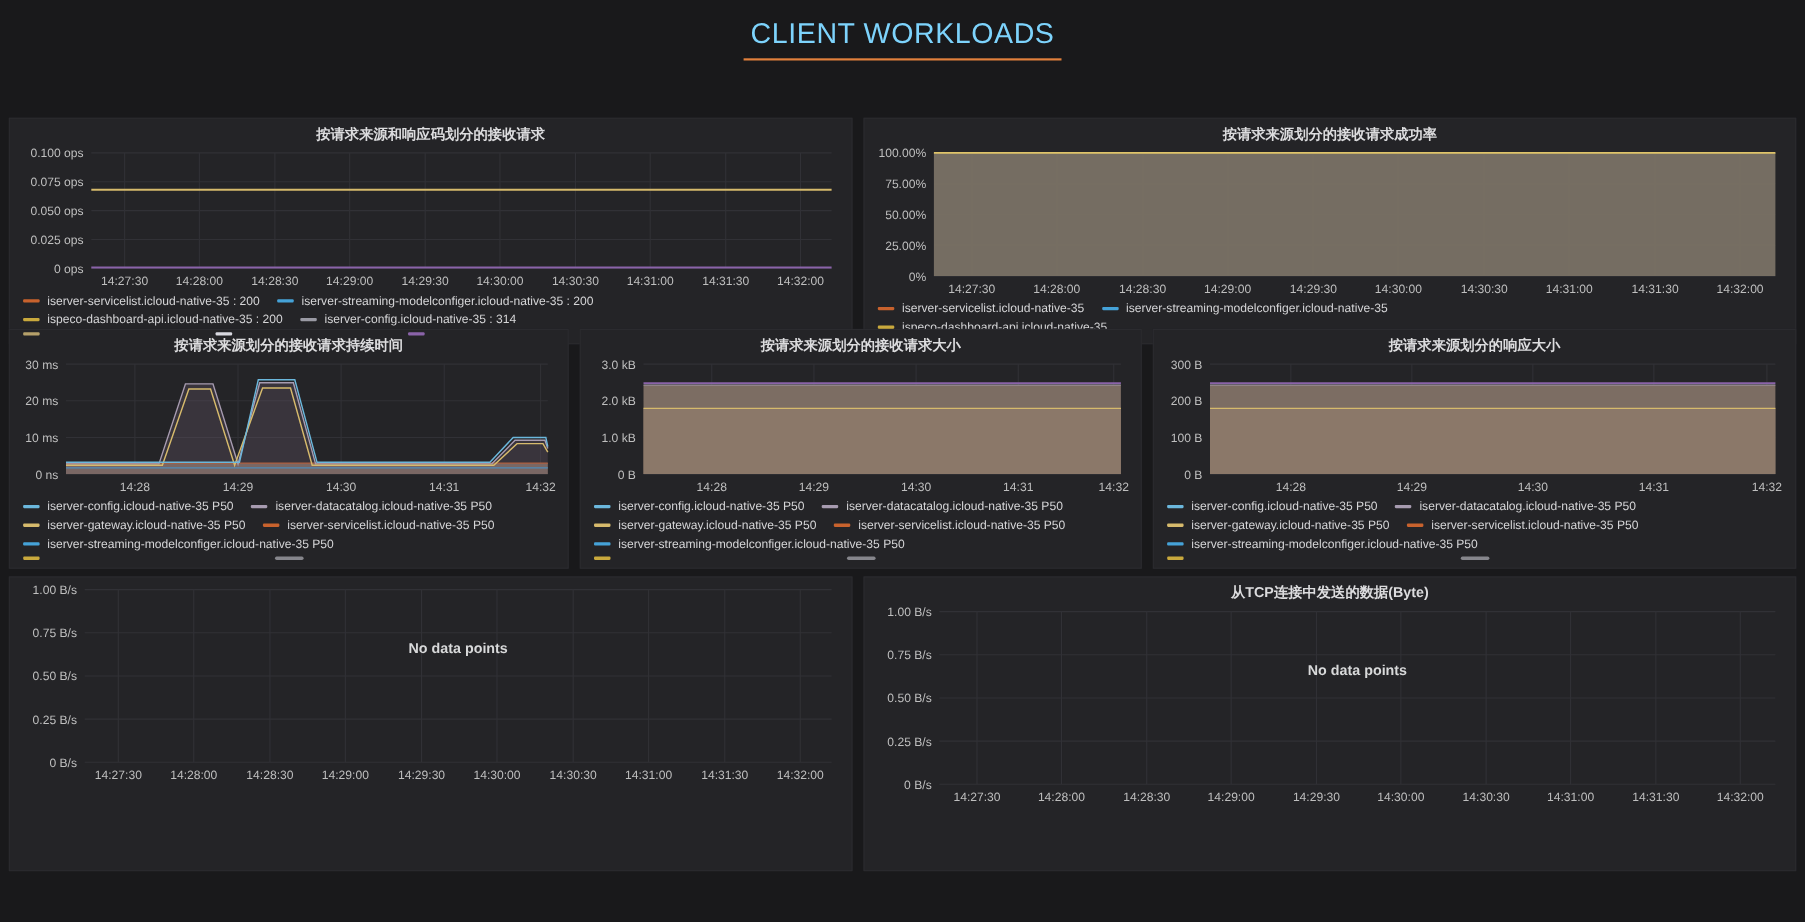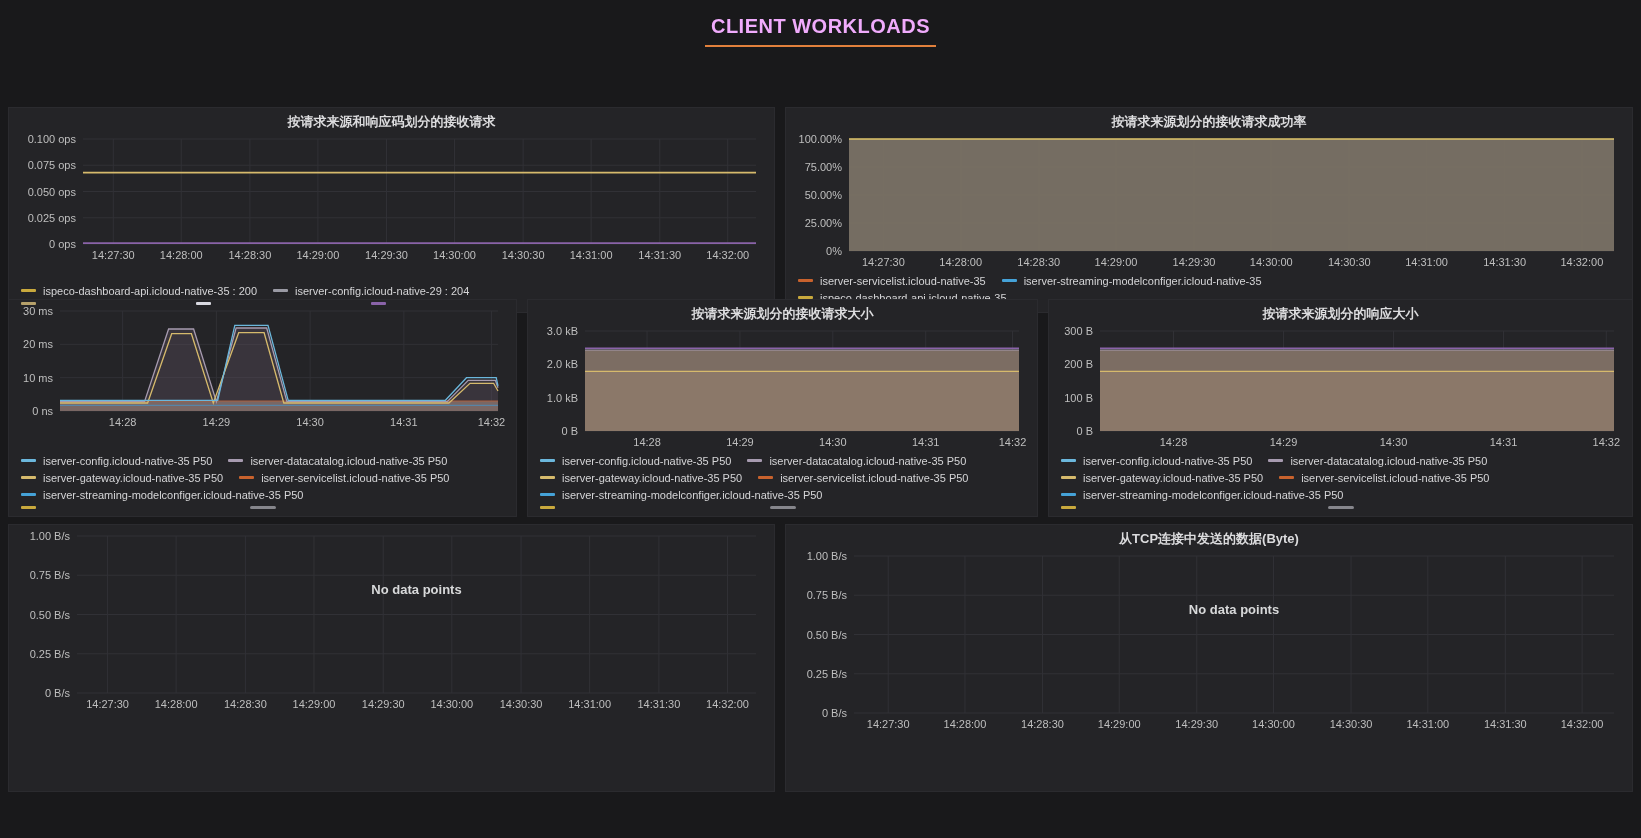--- a/index.html
+++ b/index.html
@@ -4,21 +4,21 @@
 <style>
   * { box-sizing: border-box; }
   html,body { margin:0; padding:0; }
   body {
     width:1641px; height:838px; overflow:hidden;
     background:#19191b;
     font-family:"Liberation Sans", sans-serif;
   }
   .header { height:107px; display:flex; justify-content:center; align-items:flex-start; padding-top:15px; }
   .dash-title {
-    margin:0; font-size:20px; font-weight:700; letter-spacing:.5px; color:#f0abfc;
+    margin:0; font-size:26px; font-weight:400; letter-spacing:.5px; color:#7dd3fc;
     border-bottom:2px solid #e1803c; padding:0 6px 7px;
   }
   .row { display:grid; gap:10px; margin:0 8px 7px; }
   .row1 { grid-template-columns:767px auto; height:185px; }
   .row2 { grid-template-columns:509px 511px auto; height:218px; }
   .row3 { grid-template-columns:767px auto; height:268px; margin-bottom:0; }
   .panel {
     background:#242427; border:1px solid #2b2b2f;
     display:flex; flex-direction:column; padding:5px 8px 6px; min-width:0;
   }
@@ -83,26 +83,36 @@
           <text x="642.761" y="126" text-anchor="middle" class="tick">14:31:30</text>
           <line x1="710.7339999999999" y1="6" x2="710.7339999999999" y2="111" class="grid"></line>
           <text x="710.7339999999999" y="126" text-anchor="middle" class="tick">14:32:00</text>
           <polyline points="66.0,39.6 739.0,39.6" fill="none" stroke="#d6ba6c" stroke-width="1.8"></polyline>
           <polyline points="66.0,110.2 739.0,110.2" fill="none" stroke="#8a63a9" stroke-width="1.8"></polyline>
         </svg>
       </div>
     <div class="legend">
         <div class="legend-row">
           <span class="legend-item">
+            <span class="swatch" style="background: rgb(200, 98, 45);"></span>
+            <span class="legend-label">iserver-servicelist.icloud-native-35 : 200</span>
+          </span>
+          <span class="legend-item">
+            <span class="swatch" style="background: rgb(69, 162, 216);"></span>
+            <span class="legend-label">iserver-streaming-modelconfiger.icloud-native-35 : 200</span>
+          </span>
+        </div>
+        <div class="legend-row">
+          <span class="legend-item">
             <span class="swatch" style="background: rgb(201, 169, 61);"></span>
             <span class="legend-label">ispeco-dashboard-api.icloud-native-35 : 200</span>
           </span>
           <span class="legend-item">
             <span class="swatch" style="background: rgb(154, 154, 164);"></span>
-            <span class="legend-label">iserver-config.icloud-native-29 : 204</span>
+            <span class="legend-label">iserver-config.icloud-native-35 : 314</span>
           </span>
         </div>
         <div class="legend-partial">
           <span class="swatch" style="background: rgb(181, 160, 106);"></span>
           <span class="swatch" style="background: rgb(216, 216, 224);"></span>
           <span class="swatch" style="background: rgb(138, 99, 169);"></span>
         </div>
       </div>
   </section>
   <section class="panel">
@@ -159,20 +169,21 @@
             <span class="swatch" style="background: rgb(201, 169, 61);"></span>
             <span class="legend-label">ispeco-dashboard-api.icloud-native-35</span>
           </span>
         </div>
       </div>
   </section>
 </div>
 
 <div class="row row2">
   <section class="panel">
+    <h2 class="panel-title">按请求来源划分的接收请求持续时间</h2>
     <div class="chart">
         <svg width="491" height="126">
           <line x1="43" y1="6" x2="481" y2="6" class="grid"></line>
           <text x="36" y="10" text-anchor="end" class="tick">30 ms</text>
           <line x1="43" y1="39.33333333333334" x2="481" y2="39.33333333333334" class="grid"></line>
           <text x="36" y="43.33333333333334" text-anchor="end" class="tick">20 ms</text>
           <line x1="43" y1="72.66666666666667" x2="481" y2="72.66666666666667" class="grid"></line>
           <text x="36" y="76.66666666666667" text-anchor="end" class="tick">10 ms</text>
           <line x1="43" y1="106" x2="481" y2="106" class="grid"></line>
           <text x="36" y="110" text-anchor="end" class="tick">0 ns</text>

